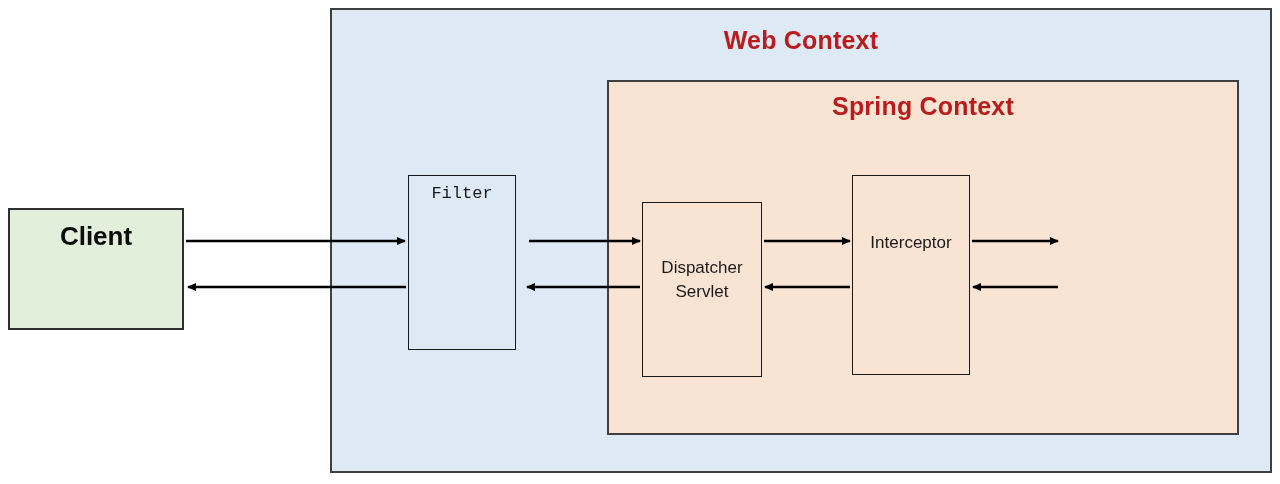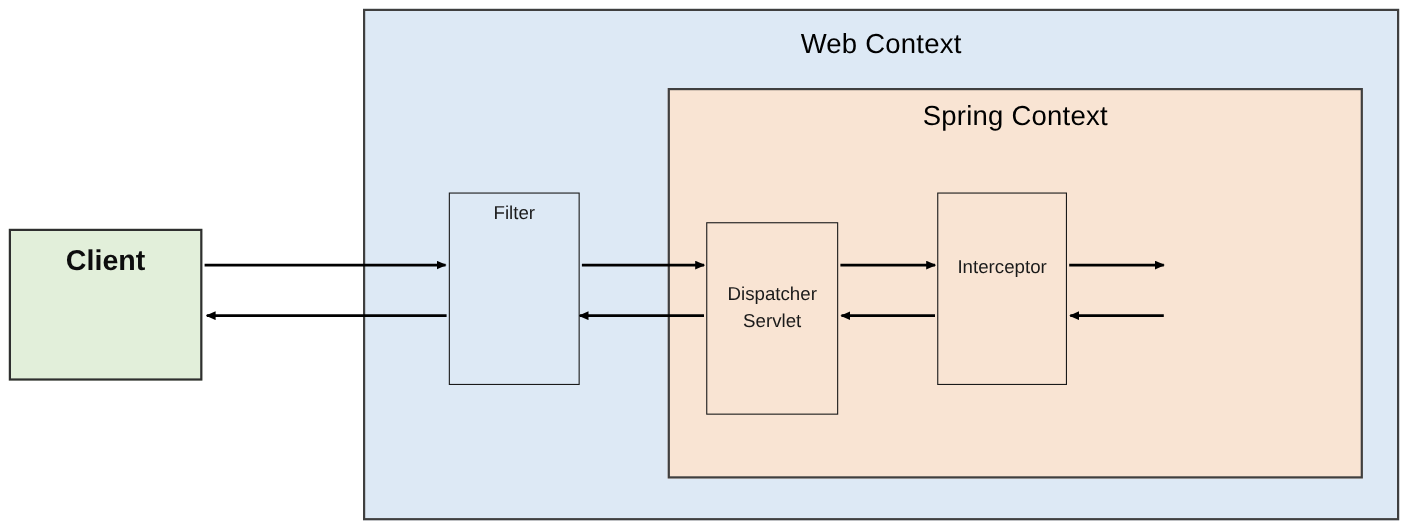--- a/index.html
+++ b/index.html
@@ -18,23 +18,23 @@
   .container-box {
     position: absolute;
     box-sizing: border-box;
     border: 2px solid #3f3f3f;
   }
   .container-title {
     position: absolute;
     left: 0;
     right: 0;
     text-align: center;
-    font-weight: normal;
+    font-weight: bold;
     font-size: 25px;
-    color: #000000;
+    color: #b91c1c;
     letter-spacing: 0.2px;
   }
   .node-box {
     position: absolute;
     box-sizing: border-box;
     border: 1.5px solid #1a1a1a;
   }
   .node-label {
     position: absolute;
     left: 2px;
@@ -42,28 +42,28 @@
     text-align: center;
     font-size: 17px;
     line-height: 24px;
     color: #1a1a1a;
   }
   #web-context   { left: 330px; top: 8px;   width: 942px; height: 465px; }
   #web-title     { top: 16px; }
   #spring-context{ left: 607px; top: 80px;  width: 632px; height: 355px; }
   #spring-title  { top: 10px; }
 
-  #client-box    { left: 8px;   top: 208px; width: 176px; height: 138px; border-width: 2px; border-color: #2f2f2f; padding-left: 45px; }
+  #client-box    { left: 8px;   top: 208px; width: 176px; height: 122px; border-width: 2px; border-color: #2f2f2f; padding-left: 45px; }
   #client-label  { top: 10px; font-size: 26px; font-weight: bold; line-height: 32px; color: #0d0d0d; }
 
-  #filter-box       { left: 408px;  top: 175px; width: 119px; height: 175px; }
+  #filter-box       { left: 408px;  top: 175px; width: 108px; height: 175px; font-family: Liberation Mono, monospace; }
   #filter-label     { top: 6px; }
   #dispatcher-box   { left: 642px;  top: 175px; width: 120px; height: 175px; }
   #dispatcher-label { top: 53px; }
-  #interceptor-box  { left: 852px;  top: 175px; width: 118px; height: 175px; padding-left: 12px; }
+  #interceptor-box  { left: 852px;  top: 175px; width: 118px; height: 200px; padding-left: 12px; }
   #interceptor-label{ top: 55px; }
   #controller-box   { left: 1060px; top: 175px; width: 119px; height: 175px; }
   #controller-label { top: 55px; }
 
   #arrow-layer {
     position: absolute;
     left: 0;
     top: 0;
     width: 1280px;
     height: 484px;

